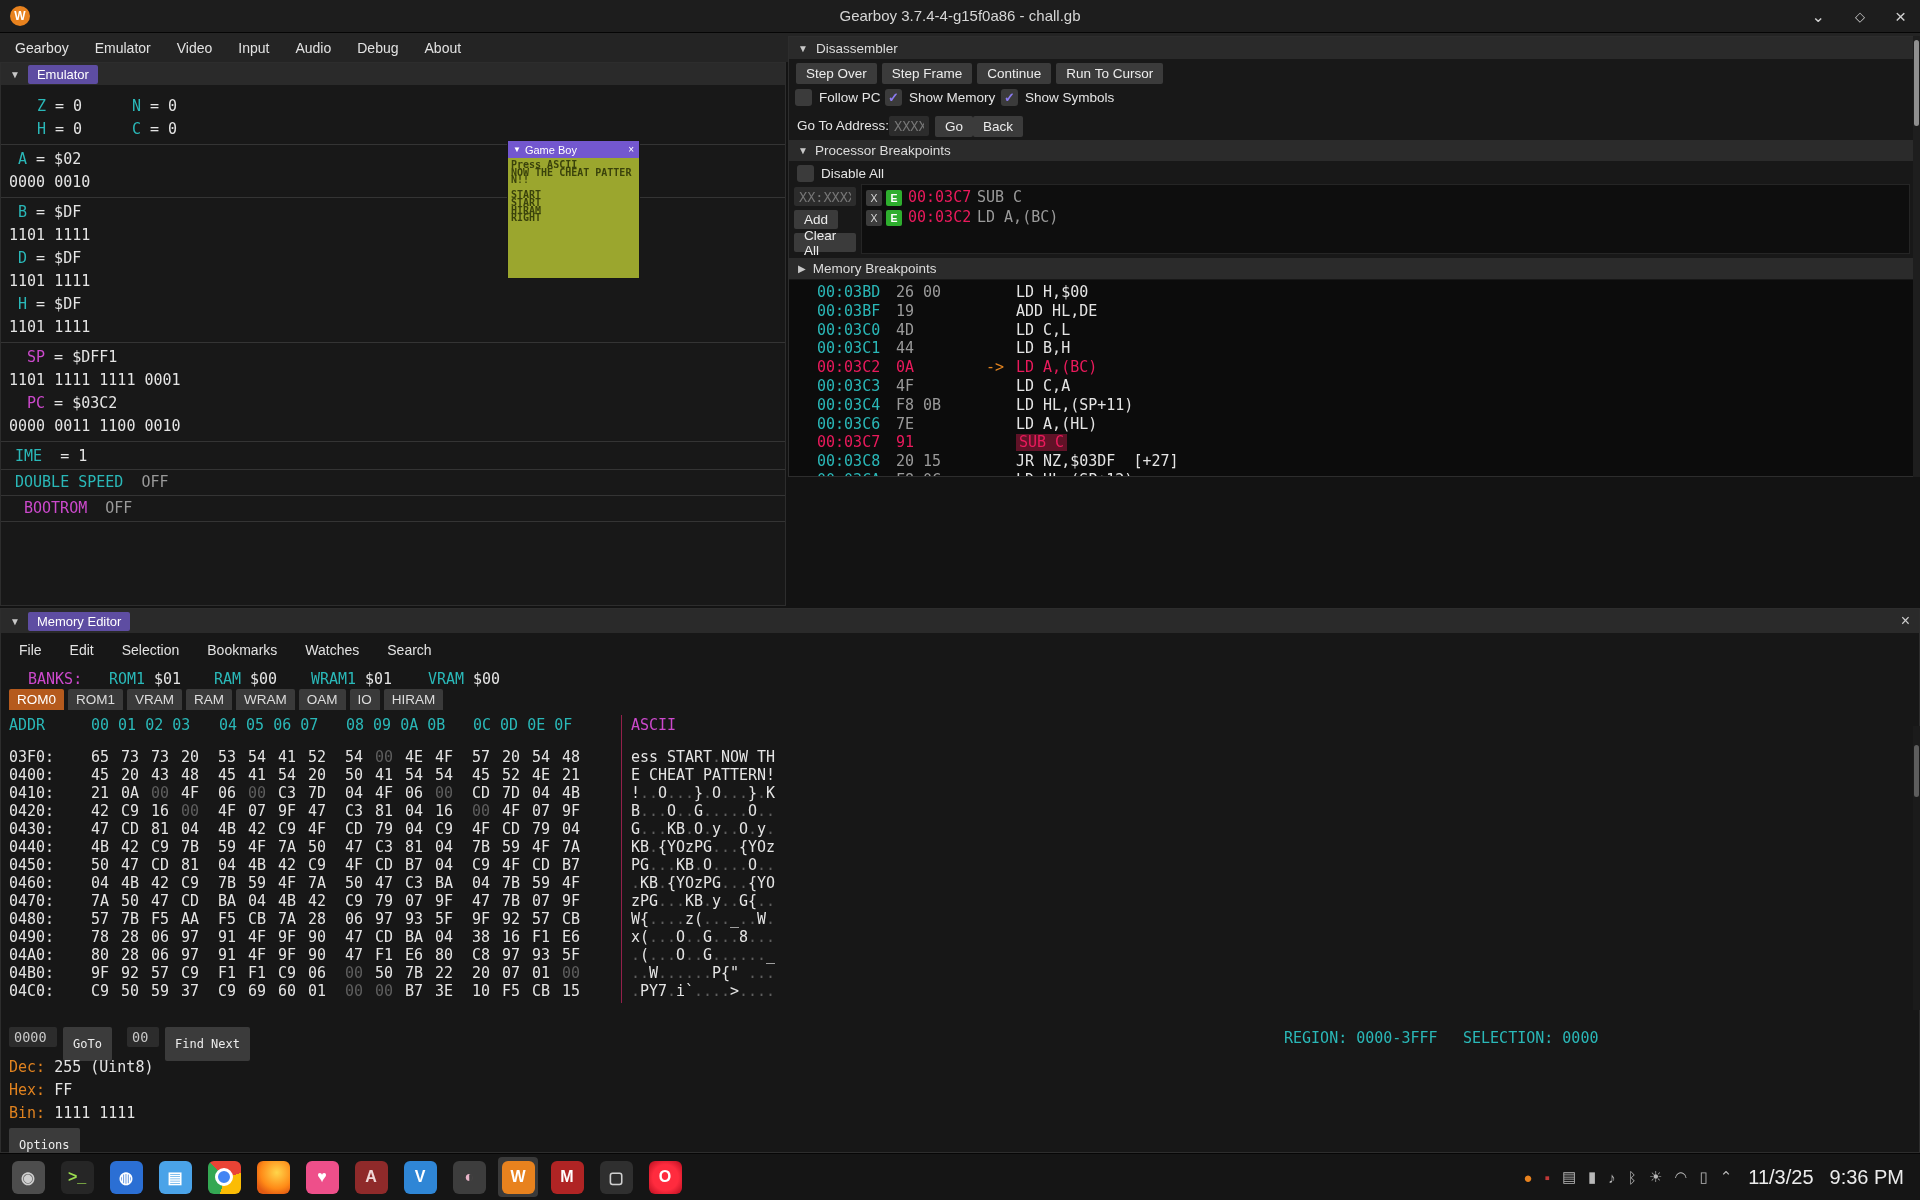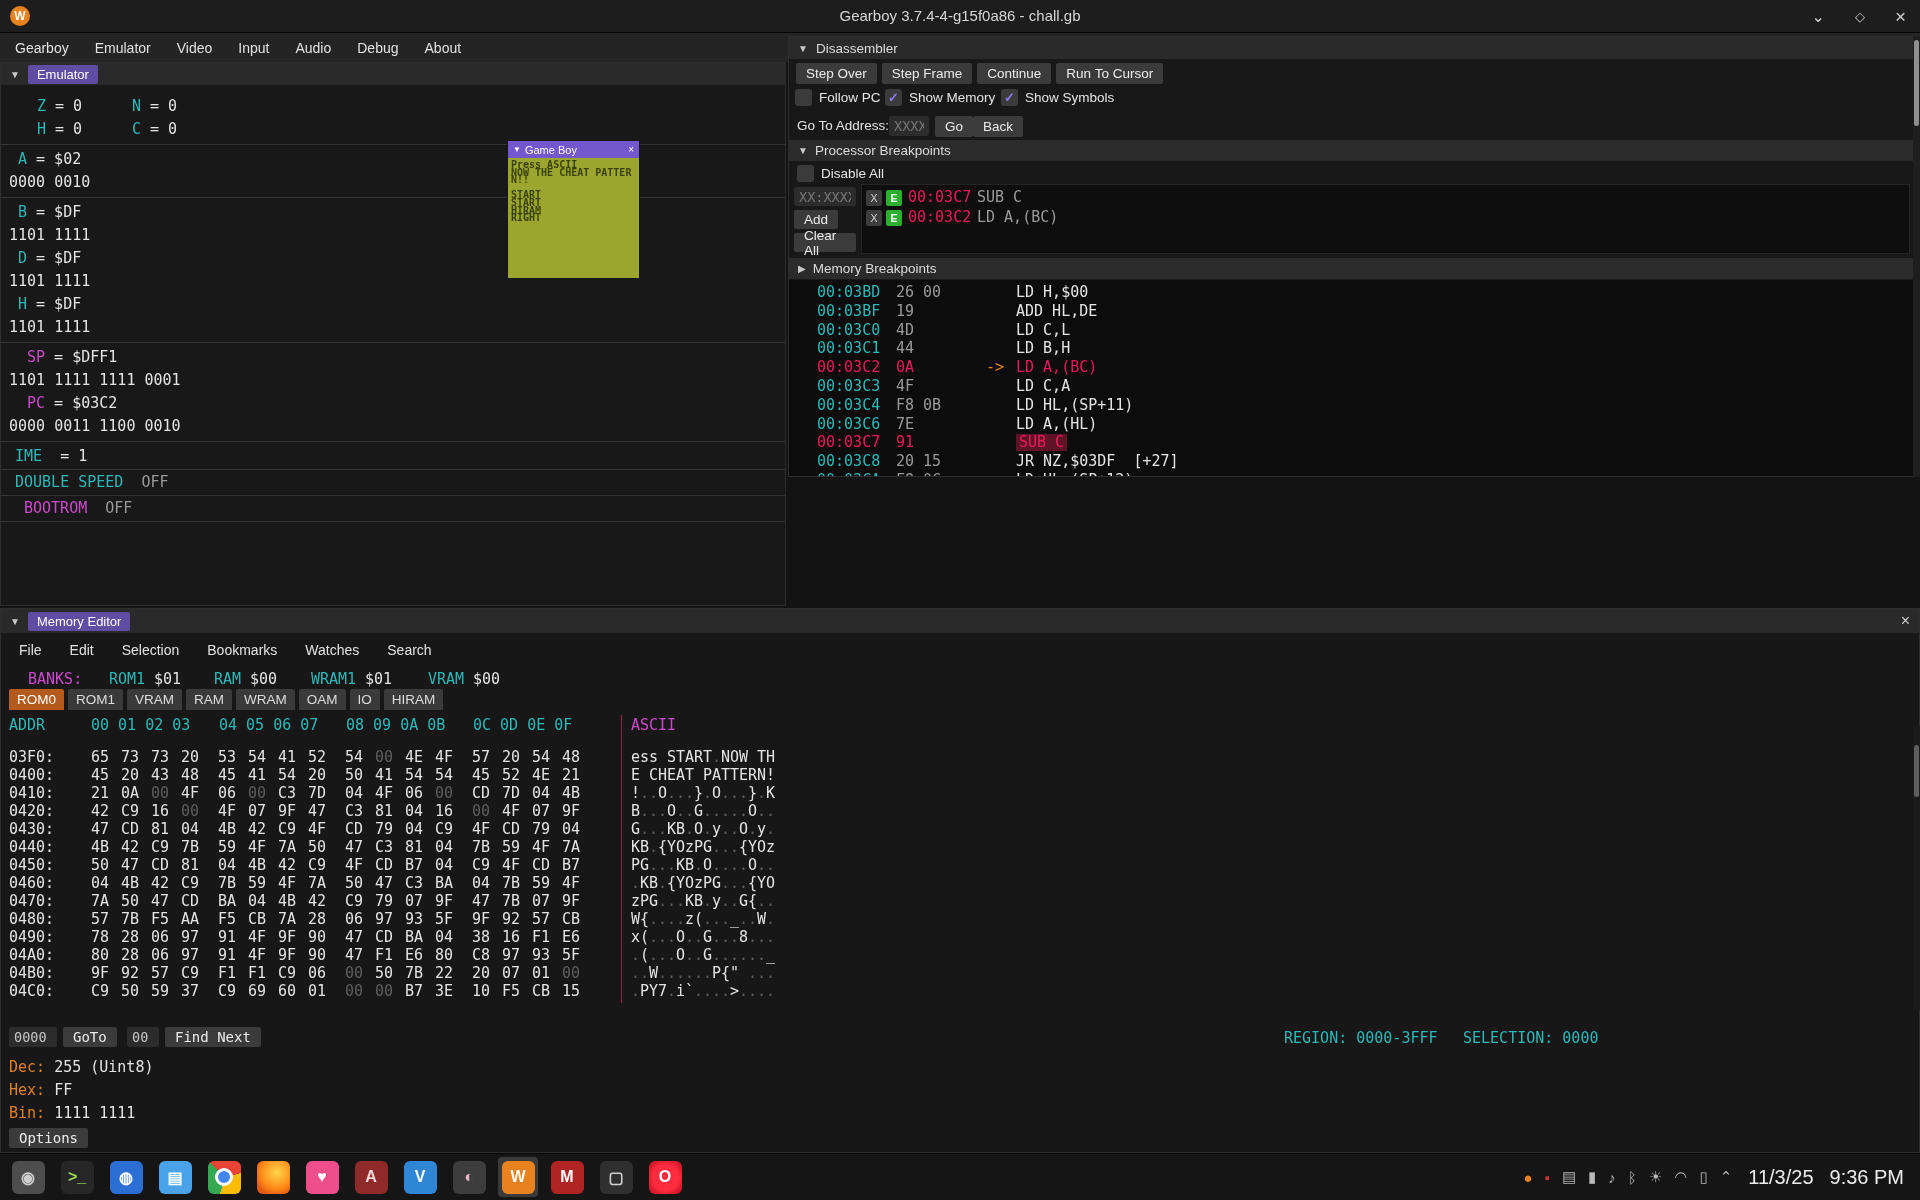--- a/index.html
+++ b/index.html
@@ -18,21 +18,21 @@
 .wtitle{position:absolute;left:0;right:0;top:7px;text-align:center;font-size:15px;color:#d6d6d6}
 .wctl{position:absolute;right:14px;top:0;height:33px;display:flex;align-items:center;gap:30px;color:#cfcfcf;font-size:16px}
 .menubar{position:absolute;left:0;top:33px;width:1920px;height:29px;background:#242424;display:flex;align-items:center;padding-left:2px}
 .mb-item{padding:0 13px;font-size:14px;color:#e2e2e2;height:29px;display:flex;align-items:center}
 .panel{position:absolute;background:#181818;border:1px solid #2d2d2d}
 .strip{position:absolute;left:0;top:0;right:0;height:22px;background:#2a2a2a;display:flex;align-items:center;gap:8px;padding:0 9px;font-size:13.5px;color:#dcdcdc}
 .strip2{position:absolute;left:0;right:0;height:21px;background:#2b2b2b;display:flex;align-items:center;gap:7px;padding:0 9px;font-size:13.5px;color:#dcdcdc}
 .tri{font-size:10px;color:#c8c8c8}
 .chip{background:#5e4da2;color:#fff;padding:2px 9px;font-size:13px;line-height:15px;border-radius:2px}
 .btn{background:#3b3b3b;color:#ececec;font-size:13.5px;display:inline-flex;align-items:center;justify-content:center;border-radius:2px;padding:0 10px;height:21px}
-.mbtn{font-family:"DejaVu Sans Mono",monospace;font-size:14px;height:20px}
+.mbtn{font-family:"DejaVu Sans Mono",monospace;font-size:12px;height:34px}
 .hrow{position:absolute;display:flex;align-items:center}
 .cb{width:17px;height:17px;background:#3b3b3b;border-radius:3px;display:flex;align-items:center;justify-content:center;color:#8b7bf0;font-size:13px;font-weight:bold;flex:none}
 .cblab{font-size:13.5px;margin-left:7px}
 .input{position:absolute;background:#2c2c2c;border:0;outline:0;color:#c8c8c8;height:20px;
   font-family:"DejaVu Sans Mono",monospace;font-size:13.5px;padding:0 5px;border-radius:2px}
 .input::placeholder{color:#767676}
 .bp-x{position:absolute;width:16px;height:16px;background:#3c3c3c;color:#d8d8d8;font-size:10.5px;display:flex;align-items:center;justify-content:center;border-radius:2px}
 .bp-e{position:absolute;width:16px;height:16px;background:#2eae2e;color:#fff;font-size:10.5px;font-weight:bold;display:flex;align-items:center;justify-content:center;border-radius:2px}
 .dis-row{position:absolute;height:19px;width:1120px}
 .hlred{background:#601227;padding:0 3px}

